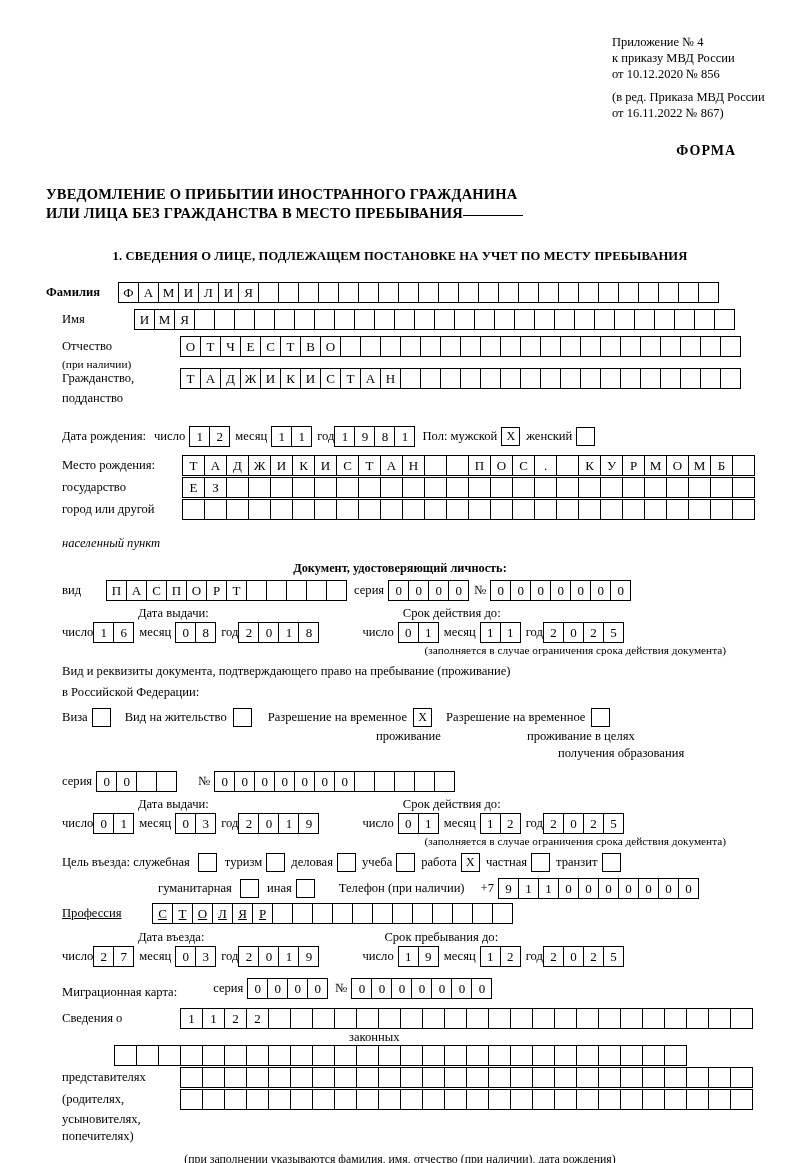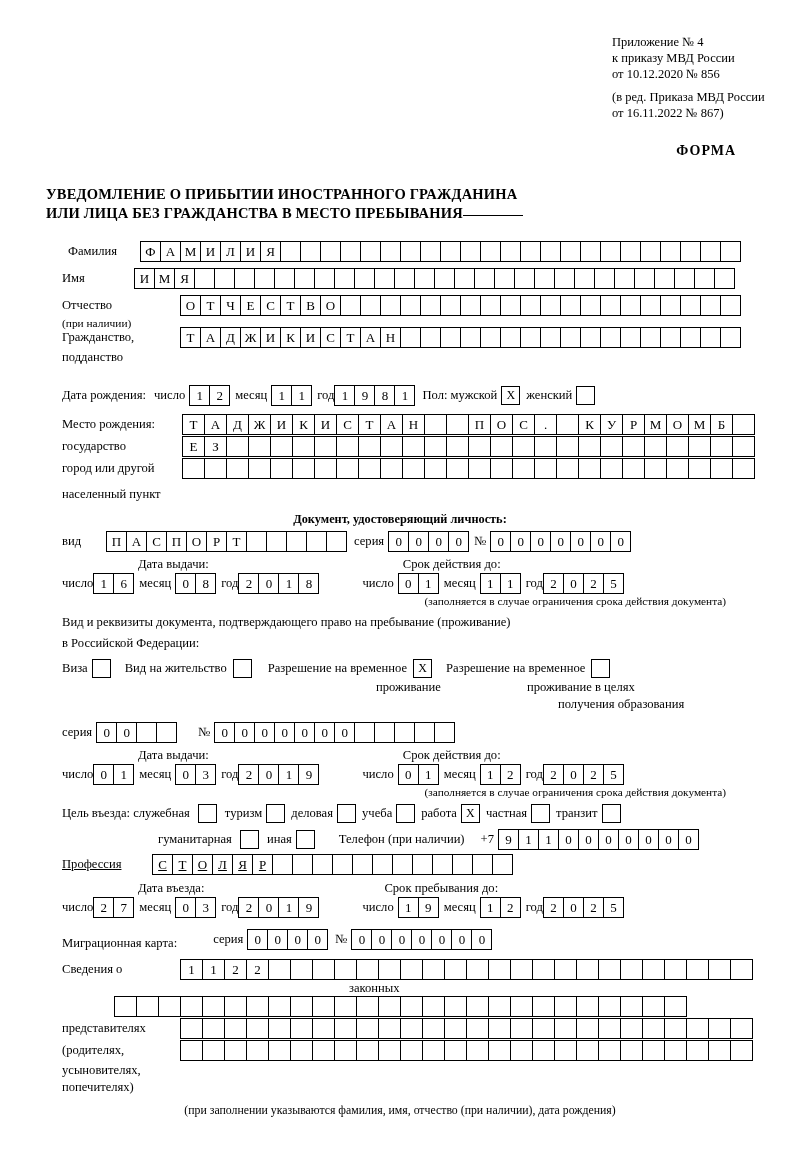--- a/index.html
+++ b/index.html
@@ -40,23 +40,24 @@
     <div>от 16.11.2022 № 867)</div>
   </div>
 
   <div class="forma">ФОРМА</div>
 
   <div class="title">
     <div>УВЕДОМЛЕНИЕ О ПРИБЫТИИ ИНОСТРАННОГО ГРАЖДАНИНА</div>
     <div><span>ИЛИ ЛИЦА БЕЗ ГРАЖДАНСТВА В МЕСТО ПРЕБЫВАНИЯ</span><span class="ul"></span></div>
   </div>
 
+  <div class="section">1. СВЕДЕНИЯ О ЛИЦЕ, ПОДЛЕЖАЩЕМ ПОСТАНОВКЕ НА УЧЕТ ПО МЕСТУ ПРЕБЫВАНИЯ</div>
 
   <div class="row" style="margin-top:18px;">
-    <div class="lbl" style="width:72px;margin-left:22px;">Фамилия</div>
+    <div class="lbl" style="width:72px;margin-left:0;font-weight:bold;">Фамилия</div>
     <div class="boxes">
         <div class="bx">Ф</div>
         <div class="bx">А</div>
         <div class="bx">М</div>
         <div class="bx">И</div>
         <div class="bx">Л</div>
         <div class="bx">И</div>
         <div class="bx">Я</div>
         <div class="bx"></div>
         <div class="bx"></div>
@@ -305,21 +306,21 @@
         <div class="bx wide"></div>
         <div class="bx wide"></div>
         <div class="bx wide"></div>
         <div class="bx wide"></div>
         <div class="bx wide"></div>
         <div class="bx wide"></div>
         <div class="bx wide"></div>
         <div class="bx wide"></div>
       </div>
   </div>
-  <div class="row" style="margin-top:8px;">
+  <div class="row" style="margin-top:16px;font-style:italic;">
     <div class="lbl" style="margin-left:16px;">населенный пункт</div>
   </div>
 
   <div class="docttl">Документ, удостоверяющий личность:</div>
 
   <div class="row" style="margin-top:4px;">
     <div class="lbl" style="width:44px;margin-left:16px;">вид</div>
     <div class="boxes">
         <div class="bx">П</div>
         <div class="bx">А</div>

